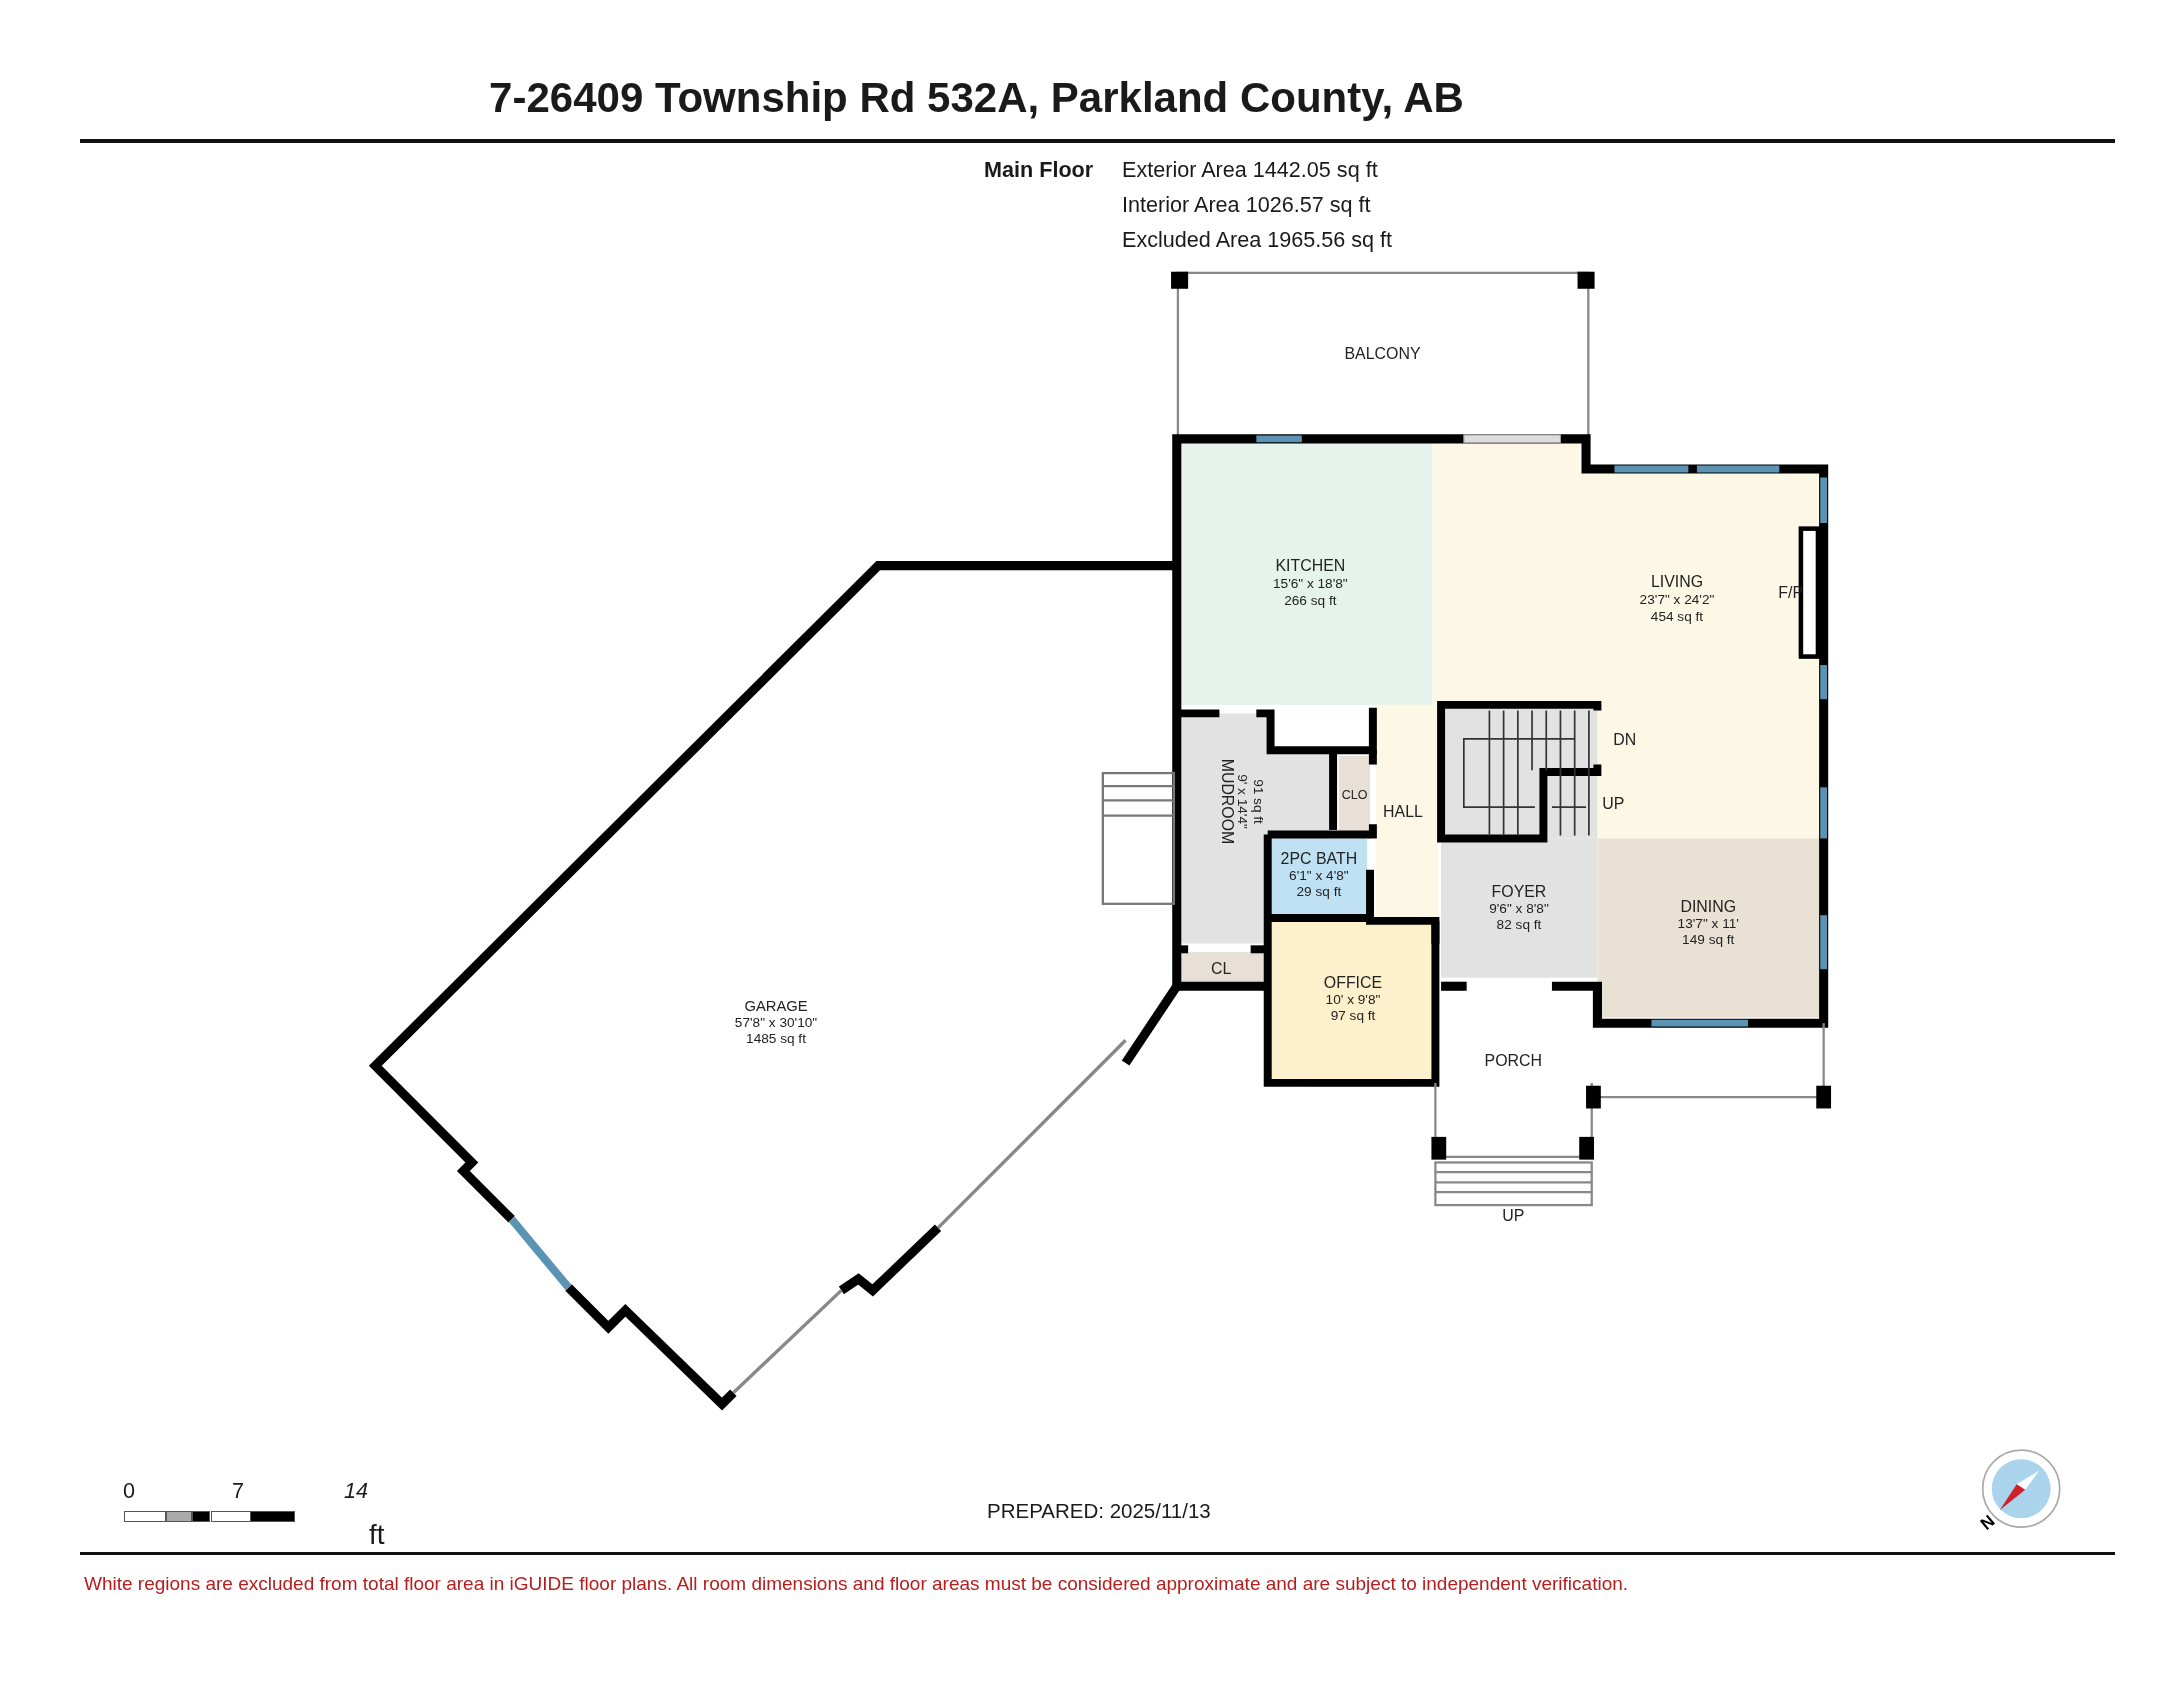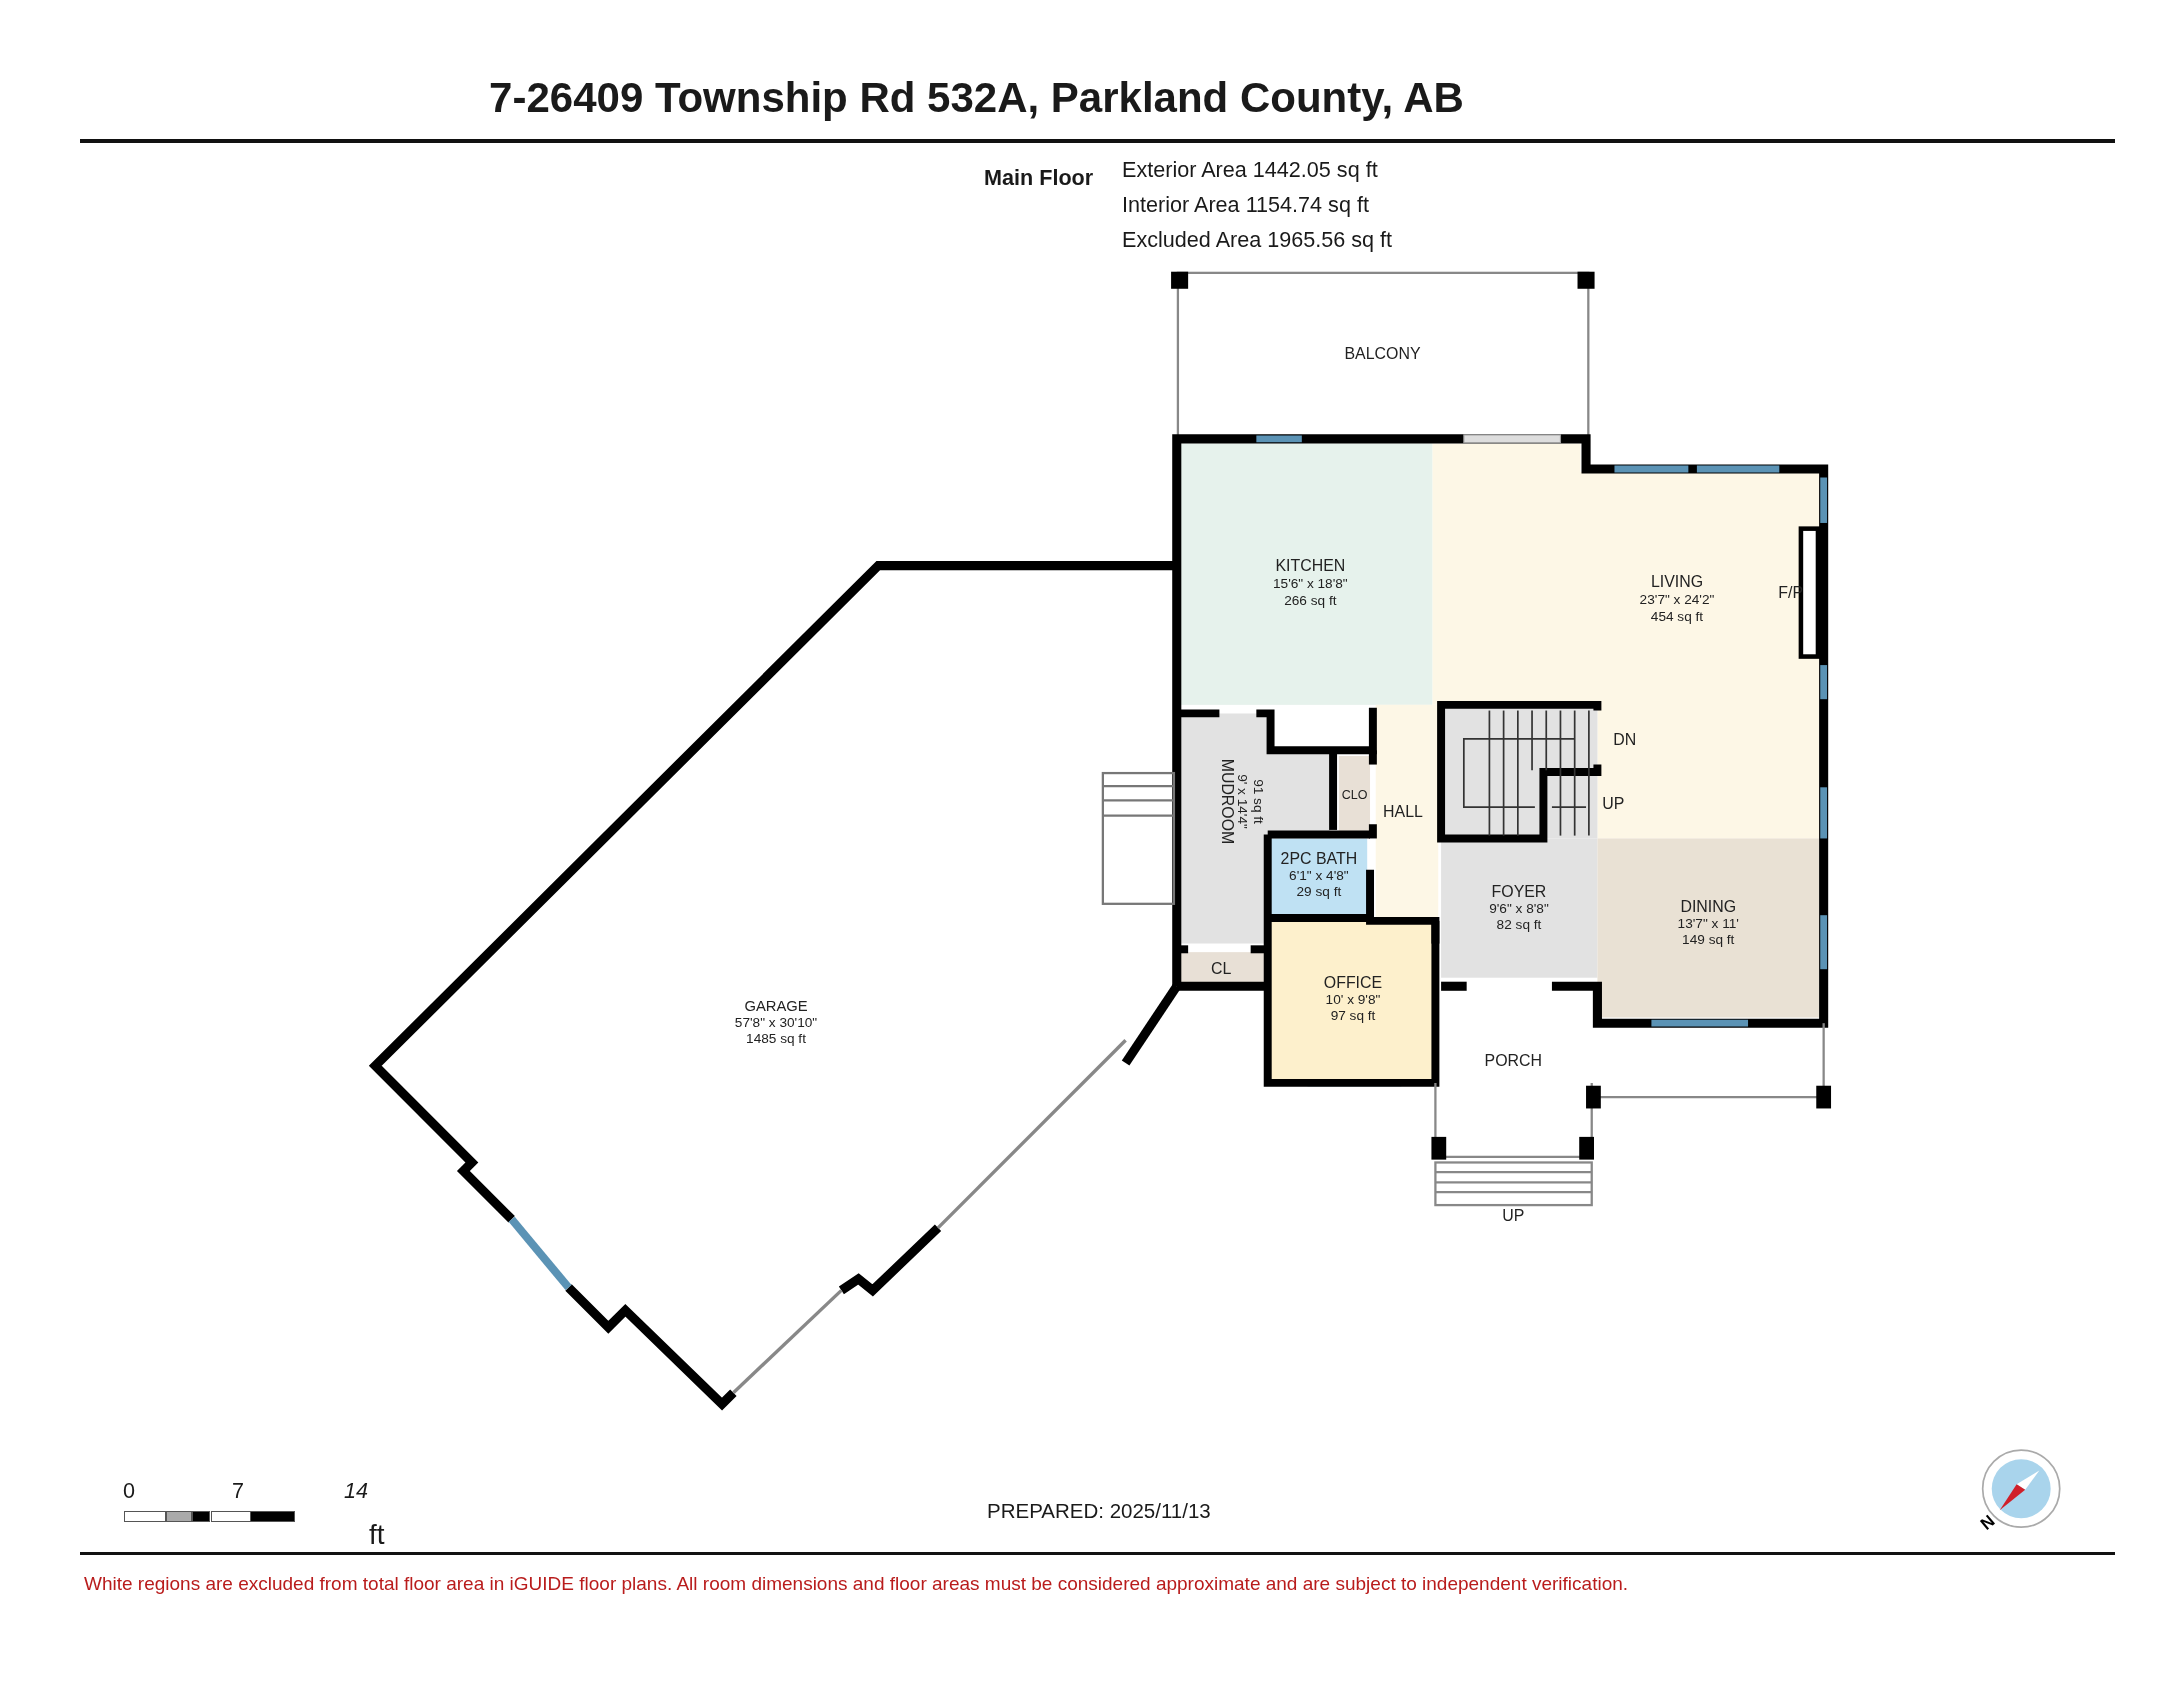--- a/index.html
+++ b/index.html
@@ -4,21 +4,21 @@
 <style>
   html, body { margin: 0; padding: 0; background: #ffffff; }
   body { width: 2183px; height: 1686px; position: relative; overflow: hidden;
          font-family: "Liberation Sans", sans-serif; color: #1a1a1a; }
   .title { position: absolute; left: 0; width: 1953px; top: 74px; text-align: center;
            font-size: 42px; font-weight: bold; letter-spacing: 0px; }
   .rule { position: absolute; left: 80px; width: 2035px; height: 4px; background: #111; }
   .rule.top { top: 139px; }
   .rule.bottom { top: 1552px; height: 3.4px; }
   .areas { position: absolute; top: 152px; left: 984px; font-size: 21.6px; line-height: 35px; }
-  .areas .floor { position: absolute; left: 0; top: 8px; font-weight: bold; white-space: nowrap; }
+  .areas .floor { position: absolute; left: 0; top: 0; font-weight: bold; white-space: nowrap; }
   .areas .list { position: absolute; left: 138px; top: 0; white-space: nowrap; }
   .plan { position: absolute; left: 0; top: 0; }
   .lbl { font-family: "Liberation Sans", sans-serif; fill: #222; }
   .scale { position: absolute; left: 114px; top: 1478px; width: 341px; height: 57px; }
   .scale .num { position: absolute; top: 0; font-size: 21.6px; }
   .scale .bar { position: absolute; top: 33px; height: 11.4px; border: 1.1px solid #555; box-sizing: border-box; }
   .scale .unit { position: absolute; left: 255px; top: 41px; font-size: 28px; }
   .prepared { position: absolute; top: 1499px; left: 987px; font-size: 20.5px; white-space: nowrap; }
   .disclaimer { position: absolute; top: 1573px; left: 84px; font-size: 19px; white-space: nowrap; color: #b91c1c; }
   .compass { position: absolute; left: 1977px; top: 1449px; width: 85px; height: 85px; }
@@ -26,21 +26,21 @@
 </head>
 <body>
 
 <div class="title">7-26409 Township Rd 532A, Parkland County, AB</div>
 <div class="rule top"></div>
 
 <div class="areas">
   <div class="floor">Main Floor</div>
   <div class="list">
     <div>Exterior Area 1442.05 sq ft</div>
-    <div>Interior Area 1154.74 sq ft</div>
+    <div>Interior Area 1026.57 sq ft</div>
     <div>Excluded Area 1965.56 sq ft</div>
   </div>
 </div>
 
 <svg class="plan" width="2183" height="1686" viewBox="0 0 3840 2966">
 
   <rect x="2070" y="780" width="450" height="460" fill="#e6f2ec"></rect>
   <polygon points="2520,780 2780,780 2780,830 3200,830 3200,1475 2810,1475 2810,1240 2520,1240" fill="#fdf7e6"></polygon>
   <polygon points="2420,1240 2530,1240 2530,1625 2420,1625" fill="#fdf7e6"></polygon>
   <polygon points="2070,1255 2235,1255 2235,1325 2340,1325 2340,1660 2070,1660" fill="#e2e2e2"></polygon>

